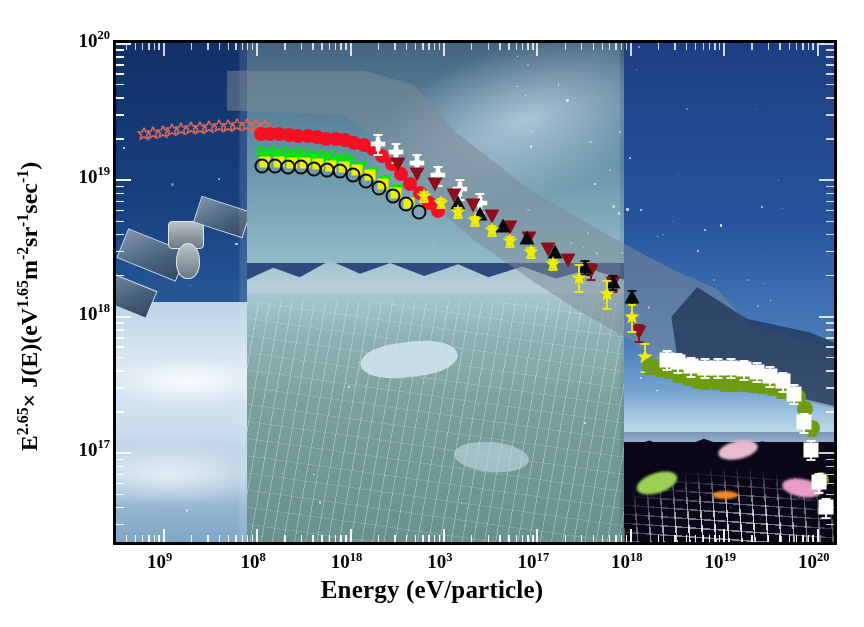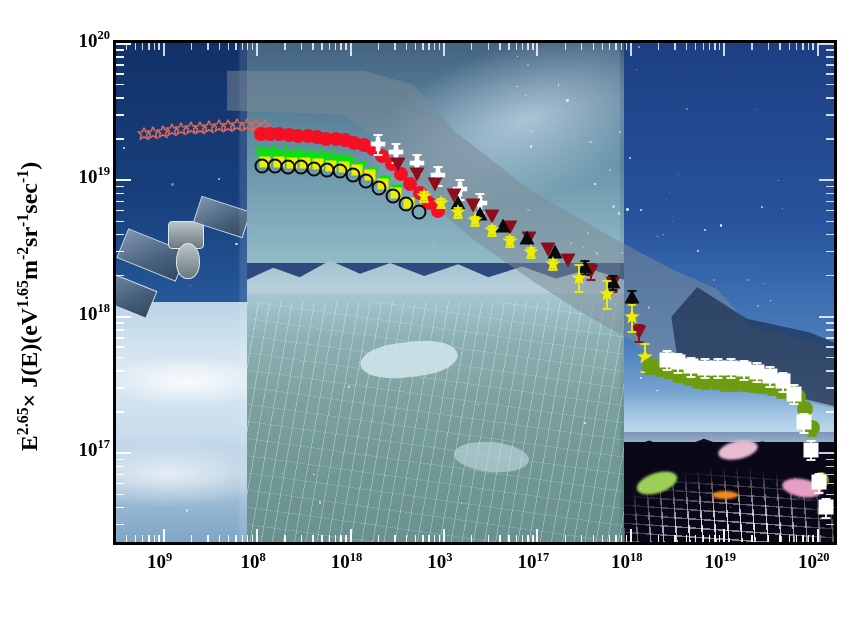--- a/index.html
+++ b/index.html
@@ -1085,15 +1085,16 @@
       <span style="left: 720.226px; top: 550px;">10<sup>19</sup></span>
       <span style="left: 813.645px; top: 550px;">10<sup>20</sup></span>
     </div>
   <div id="ylabels">
       <span style="left: 58px; width: 52px; top: 40px;">10<sup>20</sup></span>
       <span style="left: 58px; width: 52px; top: 176.486px;">10<sup>19</sup></span>
       <span style="left: 58px; width: 52px; top: 312.973px;">10<sup>18</sup></span>
       <span style="left: 58px; width: 52px; top: 449.459px;">10<sup>17</sup></span>
     </div>
 
+  <div class="axlab" id="xtitle">Energy (eV/particle)</div>
   <div class="axlab" id="ytitle">E<sup>2.65</sup>× J(E)(eV<sup>1.65</sup>m<sup>-2</sup>sr<sup>-1</sup>sec<sup>-1</sup>)</div>
 
 </div>
 
 </body></html>

